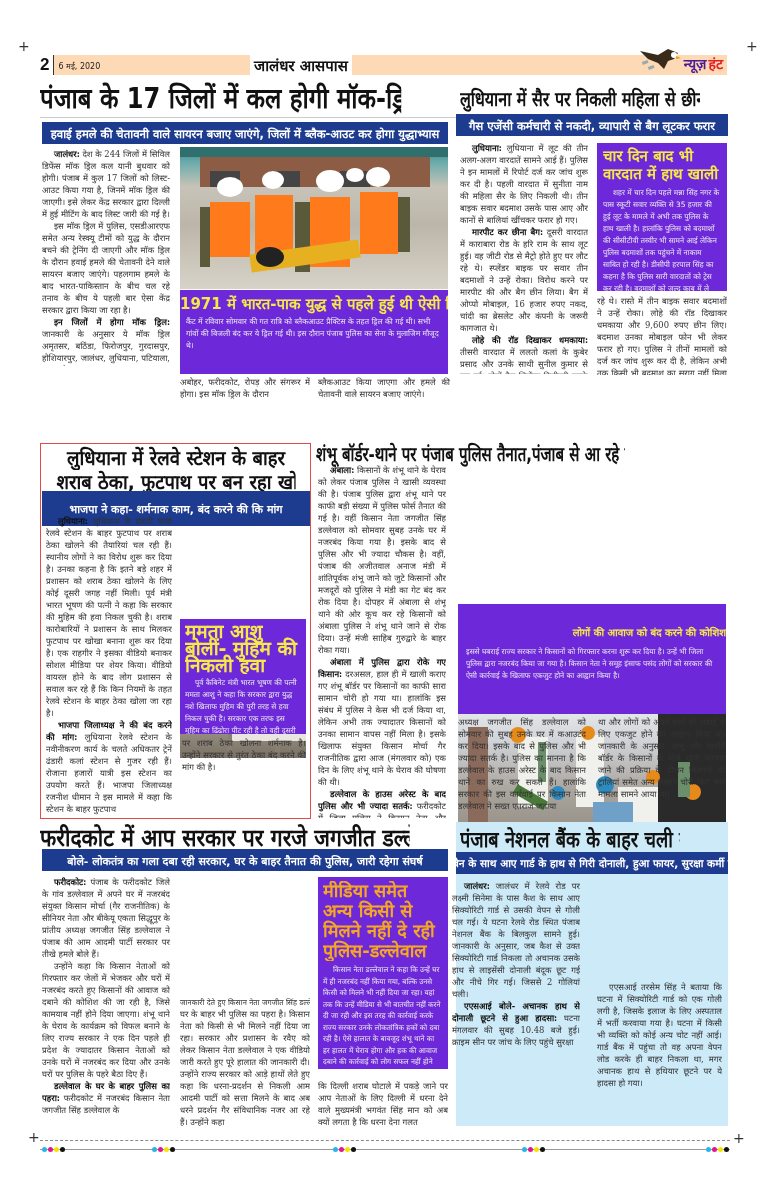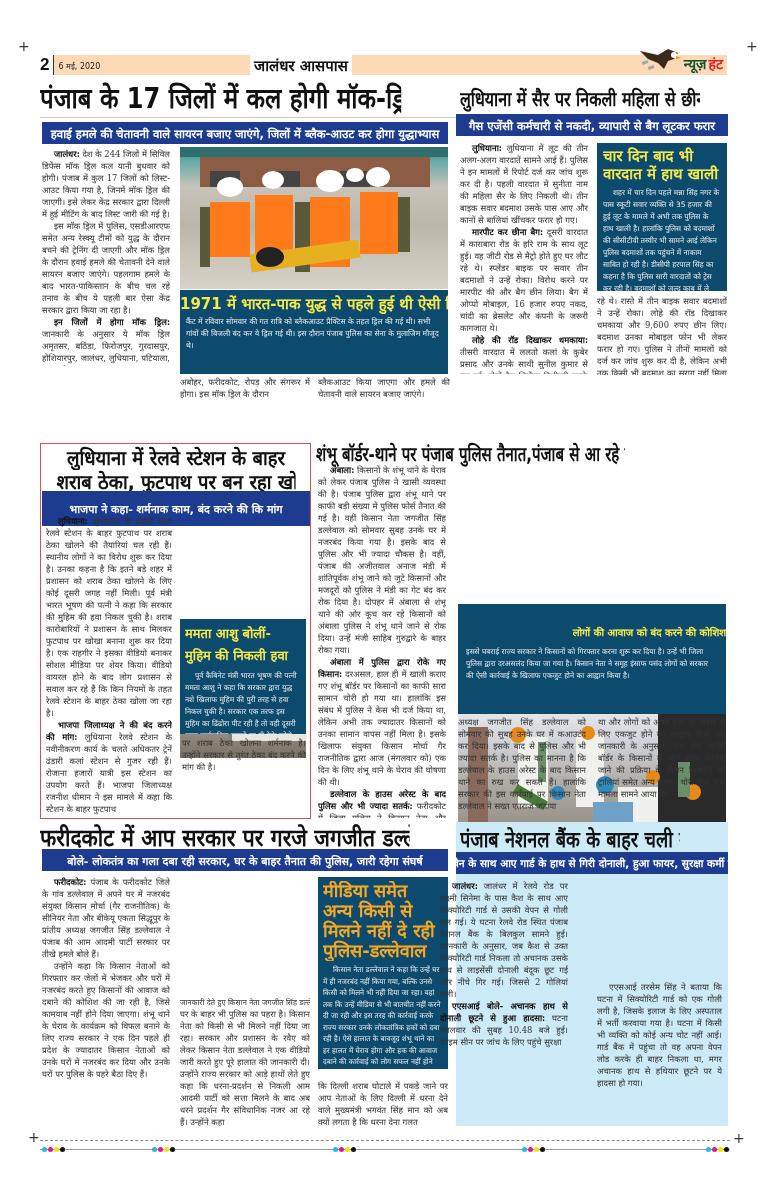--- a/index.html
+++ b/index.html
@@ -5,28 +5,28 @@
 *{box-sizing:border-box;margin:0;padding:0}
 body{width:768px;height:1187px;background:#fff;position:relative;font-family:"DejaVu Serif",serif;color:#222;overflow:hidden}
 .abs{position:absolute}
 .reg{position:absolute;font:14px "DejaVu Sans",sans-serif;color:#333}
 .hdr{position:absolute;left:40px;top:55px;width:687px;height:20px;background:#fdd9b5;display:flex;align-items:center}
 .pgno{font:bold 17px "Liberation Sans",sans-serif;color:#111;background:#fff;padding-right:4px;border-right:1px solid #333;height:20px;display:flex;align-items:center}
 .date{font:8px "DejaVu Sans",sans-serif;margin-left:4px;color:#222}
 .sect{position:absolute;left:210px;top:0;height:20px;background:#fff;padding:0 4px;font:bold 15px "DejaVu Sans",sans-serif;color:#111;display:flex;align-items:center}
 .logo{position:absolute;right:4px;top:-10px;display:flex;align-items:flex-end;gap:2px}
 .logo .bird{width:44px;height:28px;position:relative}
-.logo .t1{font:bold 14px "DejaVu Sans",sans-serif;color:#14532d}
+.logo .t1{font:bold 14px "DejaVu Sans",sans-serif;color:#4c1d95}
 .logo .t2{font:bold 14px "DejaVu Sans",sans-serif;color:#e31e24}
 h1,h2,h3{font-family:"DejaVu Sans",sans-serif;font-weight:bold;color:#111;white-space:nowrap;overflow:hidden}
 .bar{background:#1d3b8f;color:#fff;font:bold 12px "DejaVu Sans",sans-serif;display:flex;align-items:center;justify-content:center;white-space:nowrap;overflow:hidden}
 .col{font-size:8.4px;line-height:12px;text-align:justify;color:#333;overflow:hidden}
 .col p{text-indent:12px}
 .col b{color:#111}
-.box{background:#0c4a6e;color:#eee;overflow:hidden}
+.box{background:#6d28d9;color:#eee;overflow:hidden}
 .box h3{color:#f5e94a;white-space:normal}
 .box .bt{font:8px/12px "DejaVu Sans",sans-serif;text-align:left;color:#eee}
 .box .bt p{text-indent:10px}
 .photo{overflow:hidden;position:relative}
 .caption{font:7.5px "DejaVu Sans",sans-serif;color:#333}
 .divdash{position:absolute;left:40px;width:690px;border-top:1px dashed #888}
 .cmyk{position:absolute;display:flex;gap:1px}
 .cmyk span{width:5px;height:5px;border-radius:50%}
 </style>
 </head>
@@ -137,21 +137,21 @@
     <rect x="5" y="30" width="45" height="40" fill="#8a7a6a"></rect>
     <rect x="48" y="10" width="4" height="85" fill="#8a8070"></rect>
     <rect x="95" y="8" width="5" height="88" fill="#8a8070"></rect>
     <polygon points="52,45 126,38 126,85 52,85" fill="#eae6df"></polygon>
   </svg>
   <span class="abs" style="left:62px;top:48px;font:bold 11px 'DejaVu Sans',sans-serif;color:#d04040">ठेका</span>
   <span class="abs" style="left:62px;top:62px;font:bold 8px 'DejaVu Sans',sans-serif;color:#d04040">शराब</span>
   <span class="abs" style="left:90px;top:54px;font:bold 10px 'DejaVu Sans',sans-serif;color:#d04040">BEER</span>
 </div>
 <div class="box abs" style="left:180px;top:619px;width:126px;height:115px;padding:4px 5px">
-  <h3 style="font-size:13px;line-height:22px">ममता आशु बोलीं- मुहिम की निकली हवा</h3>
+  <h3 style="font-size:19px;line-height:17px">ममता आशु बोलीं- मुहिम की निकली हवा</h3>
   <div class="bt" style="margin-top:3px;font-size:7.4px;line-height:12px">
       <p>पूर्व कैबिनेट मंत्री भारत भूषण की पत्नी ममता आशु ने कहा कि सरकार द्वारा युद्ध नशे खिलाफ मुहिम की पुरी तरह से हवा निकल चुकी है। सरकार एक तरफ इस मुहिम का ढिंढोरा पीट रही है तो वही दूसरी तरफ सार्वजनिक जगहों पर ही ठेके खोले जा रहे है, जोकि शोभा नहीं देता।</p>
     </div>
 </div>
 <div class="col abs" style="left:182px;top:737px;width:124px;height:40px">पर शराब ठेका खोलना शर्मनाक है। उन्होंने सरकार से तुरंत ठेका बंद करने की मांग की है।</div>
 
 <h2 class="abs" style="left:316px;top:441px;width:412px;font-size:20px;line-height:26px;transform:scaleX(0.75);transform-origin:left">शंभू बॉर्डर-थाने पर पंजाब पुलिस तैनात,पंजाब से आ रहे किसानों को रोका</h2>
 <div class="col abs" style="left:318px;top:464px;width:128px;height:354px">
   <p><b>अंबाला:</b><span> किसानों के शंभू थाने के घेराव को लेकर पंजाब पुलिस ने खासी व्यवस्था की है। पंजाब पुलिस द्वारा शंभू थाने पर काफी बड़ी संख्या में पुलिस फोर्स तैनात की गई है। वहीं किसान नेता जगजीत सिंह डल्लेवाल को सोमवार सुबह उनके घर में नजरबंद किया गया है। इसके बाद से पुलिस और भी ज्यादा चौकस है। वहीं, पंजाब की अजीतवाल अनाज मंडी में शांतिपूर्वक शंभू जाने को जुटे किसानों और मजदूरों को पुलिस ने मंडी का गेट बंद कर रोक दिया है। दोपहर में अंबाला से शंभू थाने की ओर कूच कर रहे किसानों को अंबाला पुलिस ने शंभू थाने जाने से रोक दिया। उन्हें मंजी साहिब गुरुद्वारे के बाहर रोका गया।</span></p>
   <p><b>अंबाला में पुलिस द्वारा रोके गए किसान:</b><span> दरअसल, हाल ही में खाली कराए गए शंभू बॉर्डर पर किसानों का काफी सारा सामान चोरी हो गया था। हालांकि इस संबंध में पुलिस ने केस भी दर्ज किया था, लेकिन अभी तक ज्यादातर किसानों को उनका सामान वापस नहीं मिला है। इसके खिलाफ संयुक्त किसान मोर्चा गैर राजनीतिक द्वारा आज (मंगलवार को) एक दिन के लिए शंभू थाने के घेराव की घोषणा की थी।</span></p>
@@ -182,50 +182,51 @@
     <g fill="#4a7a3a">
         <rect x="55" y="85" width="35" height="10" transform="rotate(30 72 90)"></rect>
       </g>
     <rect x="135" y="95" width="40" height="45" fill="#6fa0c8"></rect>
     <rect x="10" y="20" width="20" height="120" fill="#8a6a5a"></rect>
   </svg>
 </div>
 <div class="box abs" style="left:458px;top:604px;width:268px;height:110px">
   <h3 style="font-size:10px;line-height:22px;text-align:right;margin-top:18px;white-space:nowrap">लोगों की आवाज को बंद करने की कोशिश</h3>
   <div class="bt" style="display:flex;gap:14px;padding:2px 8px;font-size:7.4px;line-height:12px">
-    <p style="flex:1;text-indent:0">इससे घबराई राज्य सरकार ने किसानों को गिरफ्तार करना शुरू कर दिया है। उन्हें भी जिला पुलिस द्वारा दरअसलंद किया जा गया है। किसान नेता ने समूह इंसाफ पसंद लोगों को सरकार की ऐसी कार्रवाई के खिलाफ एकजुट होने का आह्वान किया है।</p>
+    <p style="flex:1;text-indent:0">इससे घबराई राज्य सरकार ने किसानों को गिरफ्तार करना शुरू कर दिया है। उन्हें भी जिला पुलिस द्वारा नजरबंद किया जा गया है। किसान नेता ने समूह इंसाफ पसंद लोगों को सरकार की ऐसी कार्रवाई के खिलाफ एकजुट होने का आह्वान किया है।</p>
   </div>
 </div>
 <div class="col abs" style="left:458px;top:716px;width:128px;height:102px">अध्यक्ष जगजीत सिंह डल्लेवाल को सोमवार की सुबह उनके घर में कआउटंद कर दिया। इसके बाद से पुलिस और भी ज्यादा सतर्क है। पुलिस का मानना है कि डल्लेवाल के हाउस अरेस्ट के बाद किसान थाने का रुख कर सकते हैं। हालांकि सरकार की इस कार्रवाई पर किसान नेता डल्लेवाल ने सख्त एतराज जताया</div>
 <div class="col abs" style="left:598px;top:716px;width:128px;height:102px">था और लोगों को अपने हकों की लड़ाई के लिए एकजुट होने का आह्वान किया था। जानकारी के अनुसार, शंभू और खनौरी बॉर्डर के किसानों के मोर्चे खत्म करवाए जाने की प्रक्रिया के दौरान किसानों की ट्रालियां समेत अन्य सामान चोरी किए जाने मामला सामने आया था।</div>
 
 <h1 class="abs" style="left:40px;top:822px;width:420px;font-size:24px;line-height:32px;transform:scaleX(0.88);transform-origin:left">फरीदकोट में आप सरकार पर गरजे जगजीत डल्लेवाल</h1>
 <div class="bar abs" style="left:42px;top:849px;width:406px;height:22px;font-size:11px">बोले- लोकतंत्र का गला दबा रही सरकार, घर के बाहर तैनात की पुलिस, जारी रहेगा संघर्ष</div>
 
 <div class="col abs" style="left:42px;top:876px;width:128px;height:250px">
   <p><b>फरीदकोट:</b><span> पंजाब के फरीदकोट जिले के गांव डल्लेवाल में अपने घर में नजरबंद संयुक्त किसान मोर्चा (गैर राजनीतिक) के सीनियर नेता और बीकेयू एकता सिद्धूपुर के प्रांतीय अध्यक्ष जगजीत सिंह डल्लेवाल ने पंजाब की आम आदमी पार्टी सरकार पर तीखे हमले बोले हैं।</span></p>
   <p>उन्होंने कहा कि किसान नेताओं को गिरफ्तार कर जेलों में भेजकर और घरों में नजरबंद करते हुए किसानों की आवाज को दबाने की कोशिश की जा रही है, जिसे कामयाब नहीं होने दिया जाएगा। शंभू थाने के घेराव के कार्यक्रम को विफल बनाने के लिए राज्य सरकार ने एक दिन पहले ही प्रदेश के ज्यादातर किसान नेताओं को उनके घरों में नजरबंद कर दिया और उनके घरों पर पुलिस के पहरे बैठा दिए हैं।</p>
+  <p><b>डल्लेवाल के घर के बाहर पुलिस का पहरा:</b><span> फरीदकोट में नजरबंद किसान नेता जगजीत सिंह डल्लेवाल के</span></p>
 </div>
 
 <div class="caption abs" style="left:180px;top:997px;width:130px;white-space:nowrap;overflow:hidden">जानकारी देते हुए किसान नेता जगजीत सिंह डल्लेवाल</div>
 <div class="col abs" style="left:180px;top:1008px;width:130px;height:118px">घर के बाहर भी पुलिस का पहरा है। किसान नेता को किसी से भी मिलने नहीं दिया जा रहा। सरकार और प्रशासन के रवैए को लेकर किसान नेता डल्लेवाल ने एक वीडियो जारी करते हुए पूरे हालात की जानकारी दी। उन्होंने राज्य सरकार को आड़े हाथों लेते हुए कहा कि धरना-प्रदर्शन से निकली आम आदमी पार्टी को सत्ता मिलने के बाद अब धरने प्रदर्शन गैर संविधानिक नजर आ रहे हैं। उन्होंने कहा</div>
 
 <div class="box abs" style="left:318px;top:877px;width:130px;height:192px;padding:4px 5px">
   <h3 style="font-size:18px;line-height:20px;color:#f5a623">मीडिया समेत अन्य किसी से मिलने नहीं दे रही पुलिस-डल्लेवाल</h3>
   <div class="bt" style="margin-top:3px;font-size:7.2px;line-height:11.5px">
       <p>किसान नेता डल्लेवाल ने कहा कि उन्हें घर में ही नजरबंद नहीं किया गया, बल्कि उनसे किसी को मिलने भी नहीं दिया जा रहा। यहां तक कि उन्हें मीडिया से भी बातचीत नहीं करने दी जा रही और इस तरह की कार्रवाई करके राज्य सरकार उनके लोकतांत्रिक हकों को दबा रही है। ऐसे हालात के बावजूद शंभू थाने का हर हालत में घेराव होगा और हक की आवाज दबाने की कार्रवाई को लोग सफल नहीं होने देंगे। लोकतंत्र का गला घोंटने की कार्रवाई ज्यादा दिन तक सहन नहीं करेंगे। ऐसी लोक विरोधी ताकतें ज्यादा दिन तक सत्ता में नहीं रह सकती।</p>
     </div>
 </div>
 <div class="col abs" style="left:318px;top:1080px;width:130px;height:54px">कि दिल्ली शराब घोटाले में पकड़े जाने पर आप नेताओं के लिए दिल्ली में धरना देने वाले मुख्यमंत्री भगवंत सिंह मान को अब क्यों लगता है कि धरना देना गलत</div>
 
 <div class="abs" style="left:456px;top:822px;width:272px;height:304px;background:#cdeaf8"></div>
 <h2 class="abs" style="left:460px;top:824px;width:268px;font-size:22px;line-height:32px;transform:scaleX(0.82);transform-origin:left">पंजाब नेशनल बैंक के बाहर चली गोलियां</h2>
 <div class="bar abs" style="left:456px;top:852px;width:272px;height:22px;font-size:10.5px">कैश वैन के साथ आए गार्ड के हाथ से गिरी दोनाली, हुआ फायर, सुरक्षा कर्मी घायल</div>
 
-<div class="col abs" style="left:440px;top:880px;width:128px;height:244px">
+<div class="col abs" style="left:452px;top:880px;width:128px;height:244px">
   <p><b>जालंधर:</b><span> जालंधर में रेलवे रोड पर लक्ष्मी सिनेमा के पास कैश के साथ आए सिक्योरिटी गार्ड से उसकी वेपन से गोली चल गई। ये घटना रेलवे रोड स्थित पंजाब नेशनल बैंक के बिलकुल सामने हुई। जानकारी के अनुसार, जब कैश से उक्त सिक्योरिटी गार्ड निकला तो अचानक उसके हाथ से लाइसेंसी दोनाली बंदूक छूट गई और नीचे गिर गई। जिससे 2 गोलियां चली।</span></p>
   <p><b>एएसआई बोले- अचानक हाथ से दोनाली छूटने से हुआ हादसा:</b><span> घटना मंगलवार की सुबह 10.48 बजे हुई। क्राइम सीन पर जांच के लिए पहुंचे सुरक्षा</span></p>
 </div>
 
 <div class="col abs" style="left:597px;top:981px;width:125px;height:143px">
   <p>एएसआई तरसेम सिंह ने बताया कि घटना में सिक्योरिटी गार्ड को एक गोली लगी है, जिसके इलाज के लिए अस्पताल में भर्ती करवाया गया है। घटना में किसी भी व्यक्ति को कोई अन्य चोट नहीं आई। गार्ड बैंक में पहुंचा तो वह अपना वेपन लोड करके ही बाहर निकला था, मगर अचानक हाथ से हथियार छूटने पर ये हादसा हो गया।</p>
 </div>
 
 <div class="divdash" style="top:1140px"></div>
 <div class="abs" style="left:40px;top:1149px;width:690px;border-top:1px solid #999"></div>

